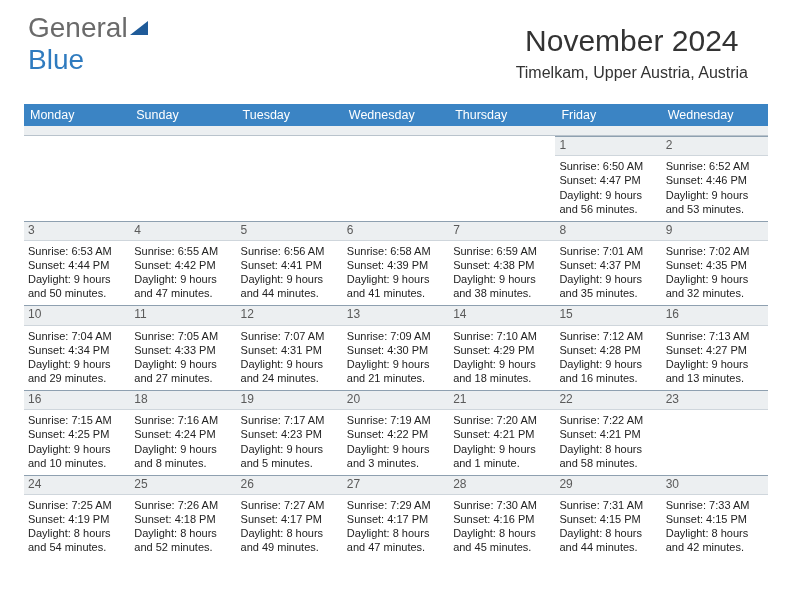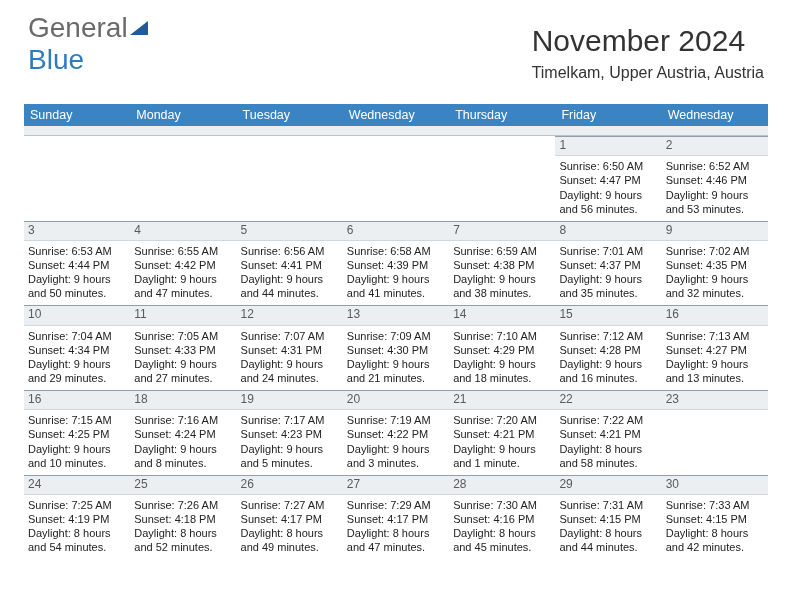--- a/index.html
+++ b/index.html
@@ -24,22 +24,22 @@
     display: inline-block;
     width: 0; height: 0;
     border-left: 18px solid transparent;
     border-bottom: 14px solid #1f5b99;
     margin-left: 2px;
     vertical-align: 2px;
   }
   .title-block {
     position: absolute;
     top: 24px;
-    right: 28px;
-    text-align: left;
+    right: 44px;
+    text-align: center;
   }
   .title-block .month {
     font-size: 30px;
     color: #333;
     font-weight: 400;
   }
   .title-block .loc {
     font-size: 16px;
     color: #333;
     margin-top: 6px;
@@ -97,22 +97,22 @@
   <span class="blue">Blue</span>
 </div>
 
 <div class="title-block">
   <div class="month">November 2024</div>
   <div class="loc">Timelkam, Upper Austria, Austria</div>
 </div>
 
 <div class="calendar">
   <div class="head-row" id="head-row">
+      <div class="hcell">Monday</div>
       <div class="hcell">Sunday</div>
-      <div class="hcell">Monday</div>
       <div class="hcell">Tuesday</div>
       <div class="hcell">Wednesday</div>
       <div class="hcell">Thursday</div>
       <div class="hcell">Friday</div>
       <div class="hcell">Wednesday</div>
     </div>
   <div class="spacer-row"></div>
   <div id="weeks">
       <div class="week">
         <div class="cell empty">

